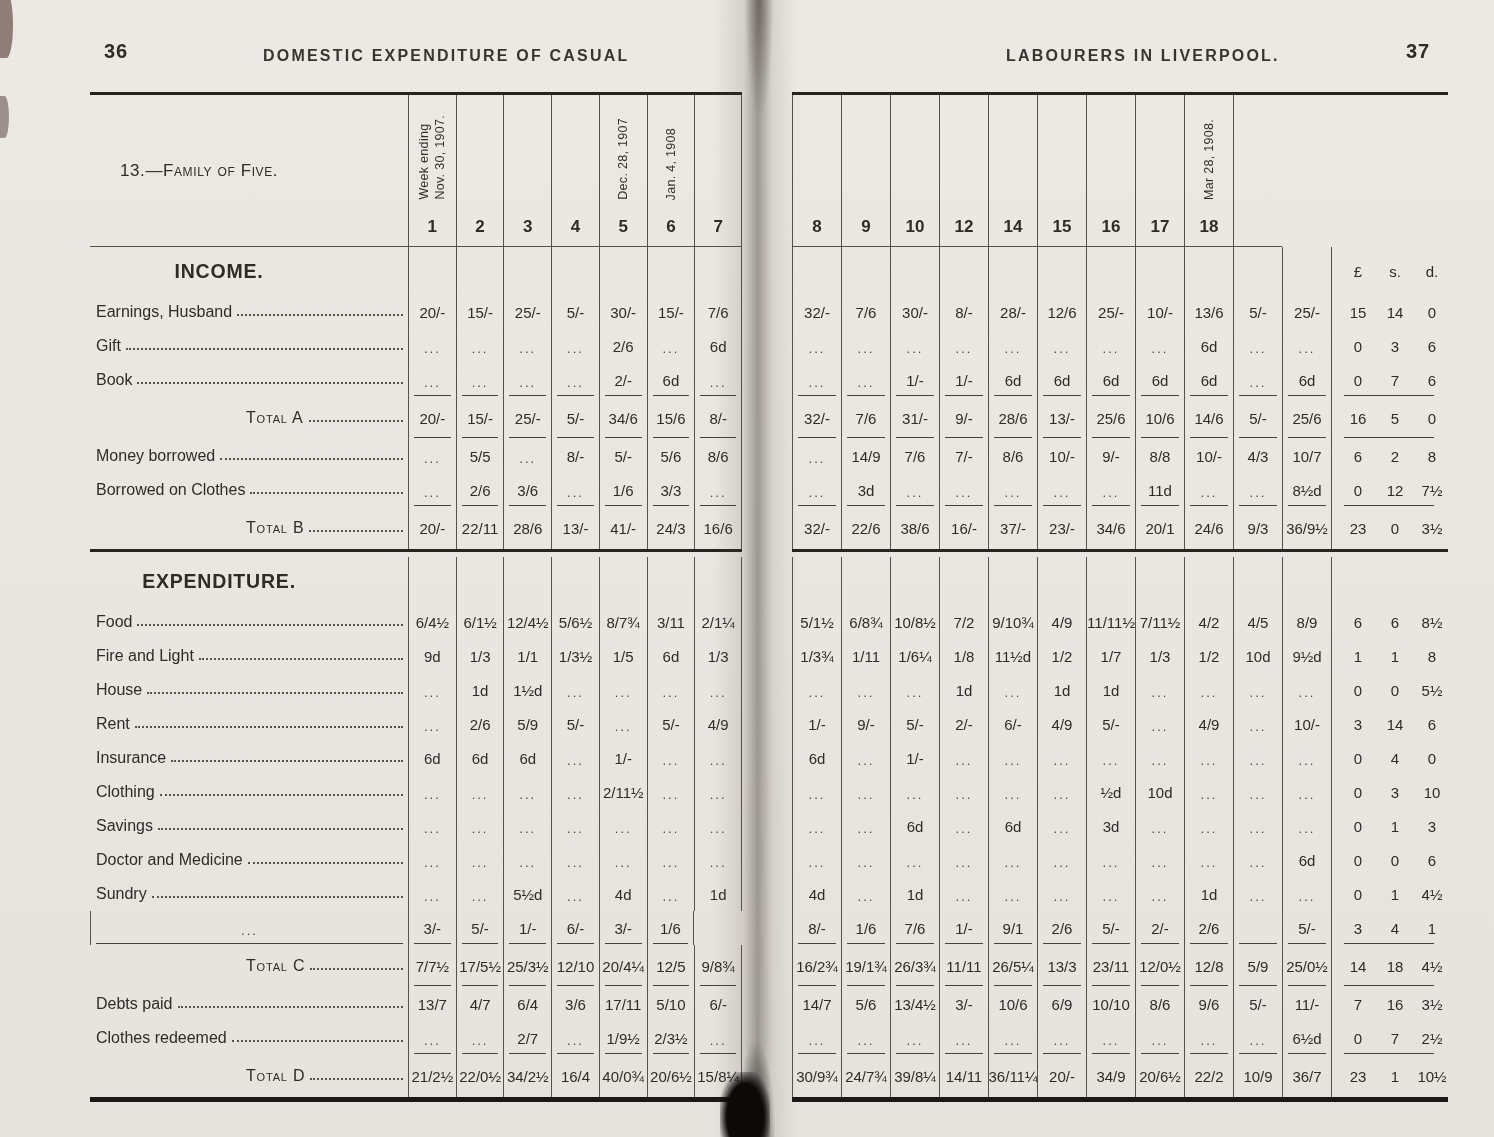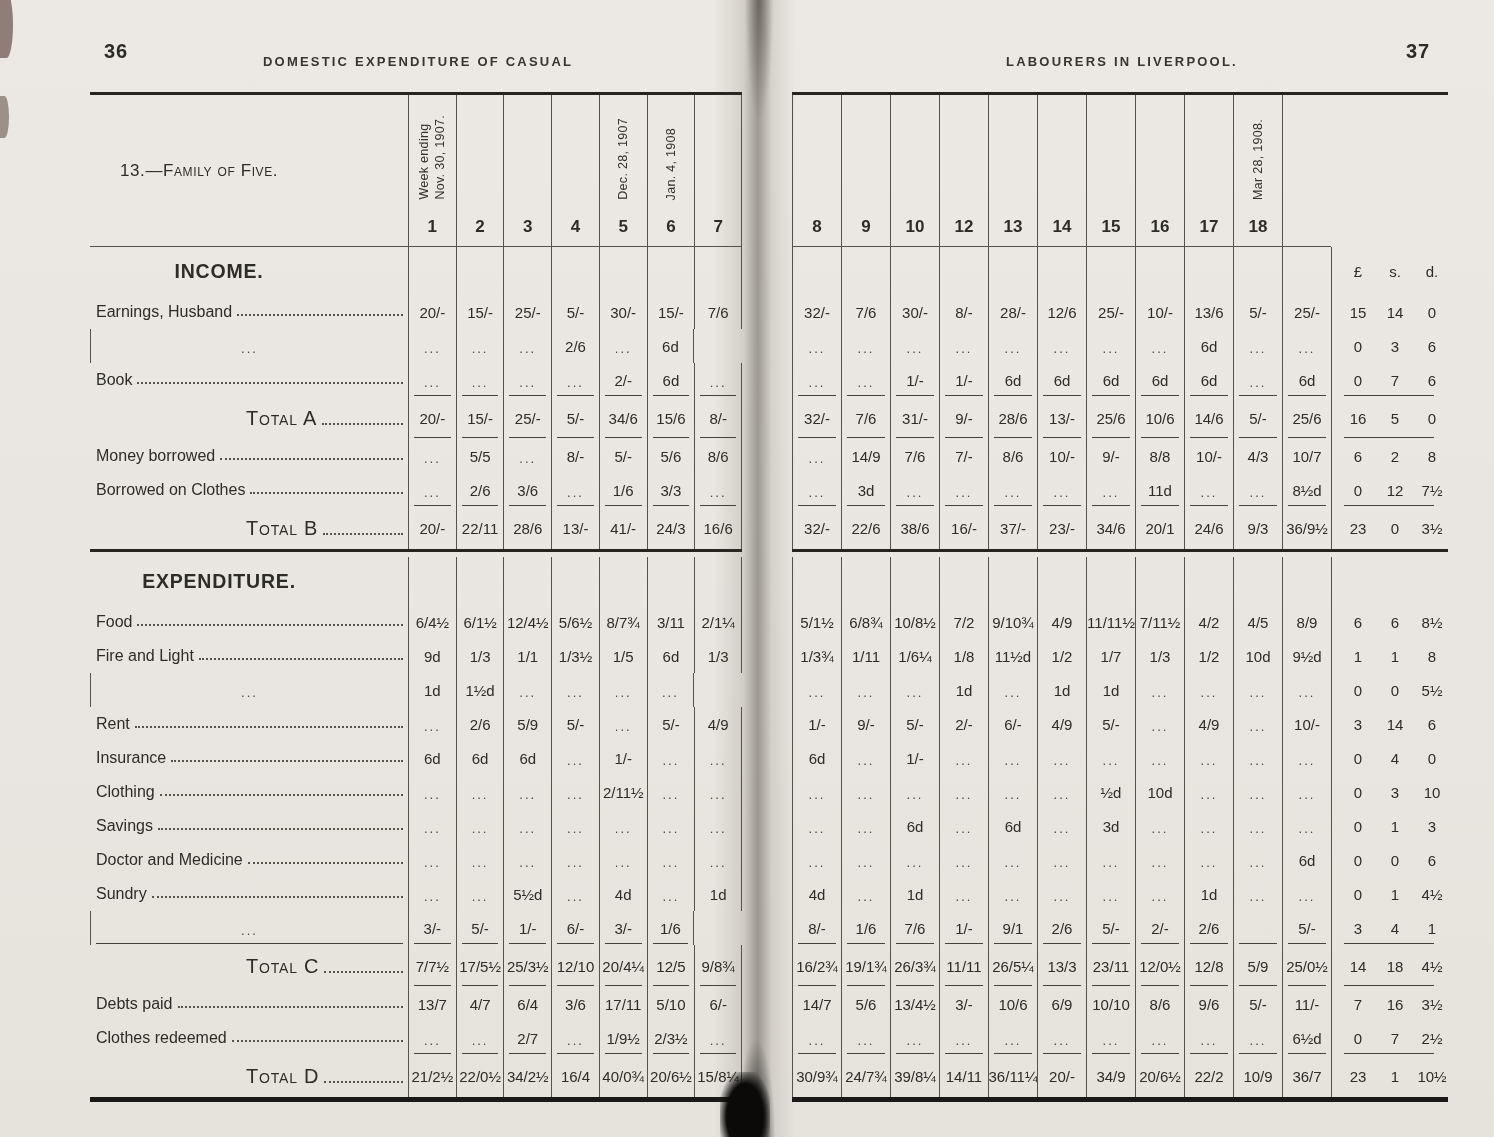--- a/index.html
+++ b/index.html
@@ -5,21 +5,21 @@
   html,body{margin:0;padding:0;background:#777;}
   .sheet{
     position:relative;width:1494px;height:1137px;overflow:hidden;
     background:linear-gradient(180deg,#ece9e4 0%,#e9e6e1 55%,#e6e3dd 100%);
     font-family:Liberation Sans, sans-serif;color:#2e2c27;
   }
   
   .pn{position:absolute;top:40px;font-size:20px;font-weight:700;letter-spacing:1px;}
   .pn-left{left:104px;}
   .pn-right{left:1406px;}
-  .rt{position:absolute;top:54px;font-size:13px;font-weight:700;letter-spacing:2.2px;color:#38352f;}
+  .rt{position:absolute;top:47px;font-size:16px;font-weight:700;letter-spacing:2.2px;color:#38352f;}
   .rt-left{left:263px;}
   .rt-right{left:1006px;}
 
   
   .tbl{position:absolute;top:92px;border-top:3px solid #26241f;border-bottom:5px solid #1b1915;}
   .tbl-left{left:90px;width:652px;}
   .tbl-right{left:792px;width:656px;}
   .row{display:grid;}
   .tbl-left .row{grid-template-columns:318px repeat(7,1fr);}
   .tbl-right .row{grid-template-columns:repeat(11,49px) 1fr;}
@@ -37,21 +37,21 @@
   .title{position:absolute;left:30px;top:66px;font-size:17px;font-variant:small-caps;letter-spacing:.6px;white-space:nowrap;}
   .num{position:absolute;left:0;right:0;bottom:9px;text-align:center;font-size:17px;font-weight:700;}
   .rot{
     position:absolute;left:50%;bottom:46px;
     writing-mode:vertical-rl;transform:translateX(-50%) rotate(180deg);
     font-size:12.5px;line-height:1.3;white-space:pre;letter-spacing:.3px;color:#34312b;
   }
   .shead{width:100%;text-align:center;font-weight:700;font-size:19.5px;letter-spacing:.8px;padding-right:60px;}
   .lbl-wrap{display:flex;align-items:baseline;width:100%;padding:0 3px 0 6px;}
   .lbl{white-space:nowrap;font-size:16px;}
-  .tlab{white-space:nowrap;font-size:20px;font-variant:small-caps;letter-spacing:.8px;padding-left:150px;text-align:right;}
+  .tlab{white-space:nowrap;font-size:16px;font-variant:small-caps;letter-spacing:.8px;padding-left:150px;text-align:right;}
   .dots{flex:1;align-self:flex-end;height:0;border-bottom:2px dotted #57534b;margin:0 2px 5px 5px;}
   .dcell{font-size:13px;letter-spacing:2px;color:#4b473f;padding-top:5px;}
   .sum::after{content:"";position:absolute;left:5px;right:5px;bottom:1px;border-bottom:1px solid #45423b;}
   .lsdc{justify-content:flex-start;padding-left:6px;}
   .lsdc.sum::after{left:12px;right:18px;}
   .lsd{display:inline-block;text-align:center;}
   .lsd0{width:40px;} .lsd1{width:34px;} .lsd2{width:40px;}
 
   
   .gutter{
@@ -129,20 +129,26 @@
         </div>
         <div class="c">20/-</div>
         <div class="c">15/-</div>
         <div class="c">25/-</div>
         <div class="c">5/-</div>
         <div class="c">30/-</div>
         <div class="c">15/-</div>
         <div class="c">7/6</div>
       </div>
       <div class="row r-norm">
+        <div class="c lab">
+          <span class="lbl-wrap">
+            <span class="lbl">Gift</span>
+            <span class="dots"></span>
+          </span>
+        </div>
         <div class="c dcell">...</div>
         <div class="c dcell">...</div>
         <div class="c dcell">...</div>
         <div class="c dcell">...</div>
         <div class="c">2/6</div>
         <div class="c dcell">...</div>
         <div class="c">6d</div>
       </div>
       <div class="row r-norm">
         <div class="c lab">
@@ -256,20 +262,26 @@
         </div>
         <div class="c">9d</div>
         <div class="c">1/3</div>
         <div class="c">1/1</div>
         <div class="c">1/3½</div>
         <div class="c">1/5</div>
         <div class="c">6d</div>
         <div class="c">1/3</div>
       </div>
       <div class="row r-norm">
+        <div class="c lab">
+          <span class="lbl-wrap">
+            <span class="lbl">House</span>
+            <span class="dots"></span>
+          </span>
+        </div>
         <div class="c dcell">...</div>
         <div class="c">1d</div>
         <div class="c">1½d</div>
         <div class="c dcell">...</div>
         <div class="c dcell">...</div>
         <div class="c dcell">...</div>
         <div class="c dcell">...</div>
       </div>
       <div class="row r-norm">
         <div class="c lab">
@@ -437,23 +449,20 @@
           <span class="num">8</span>
         </div>
         <div class="hc">
           <span class="num">9</span>
         </div>
         <div class="hc">
           <span class="num">10</span>
         </div>
         <div class="hc">
           <span class="num">12</span>
-        </div>
-        <div class="hc">
-          <span class="num">13</span>
         </div>
         <div class="hc">
           <span class="num">14</span>
         </div>
         <div class="hc">
           <span class="num">15</span>
         </div>
         <div class="hc">
           <span class="num">16</span>
         </div>

